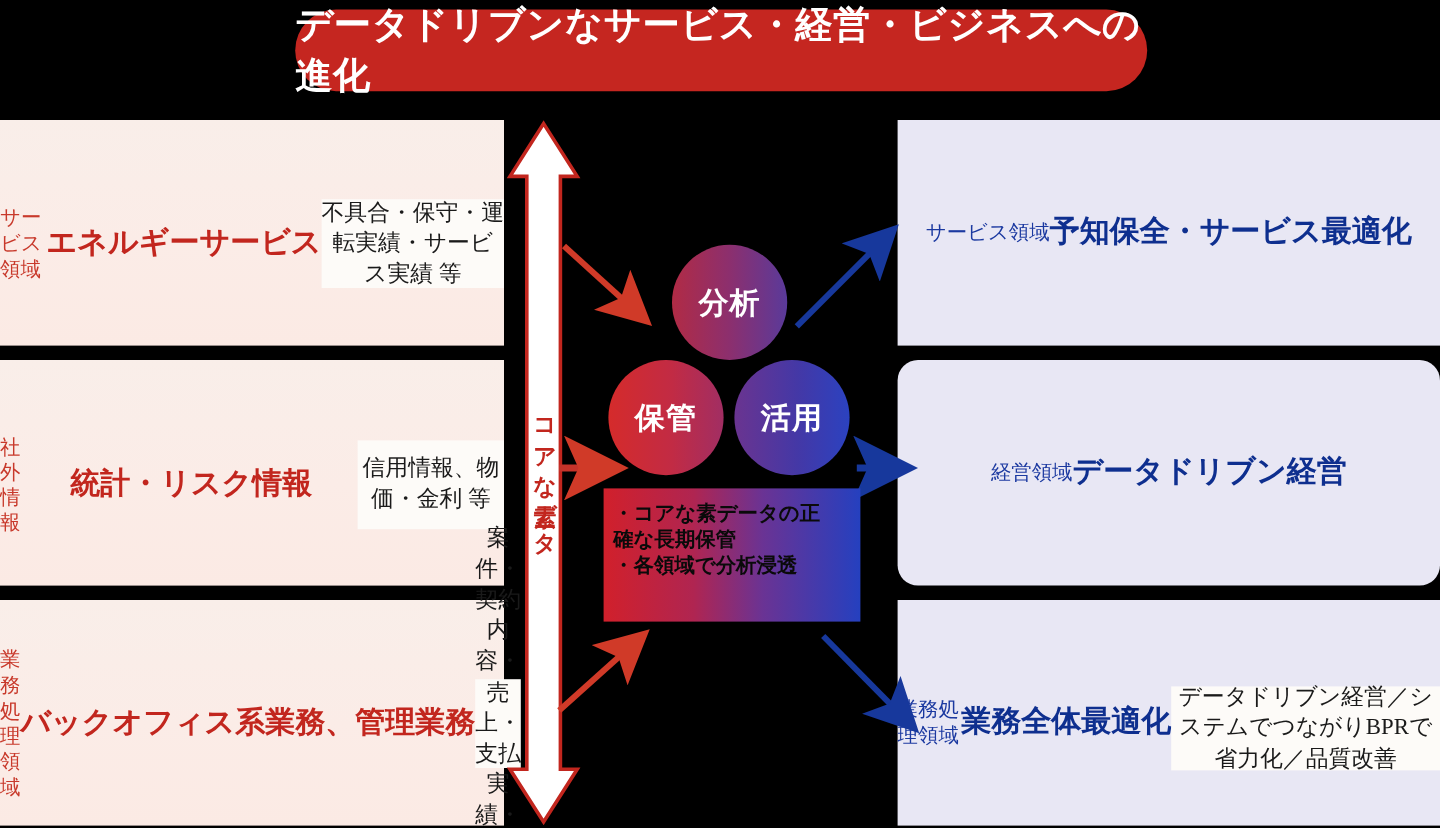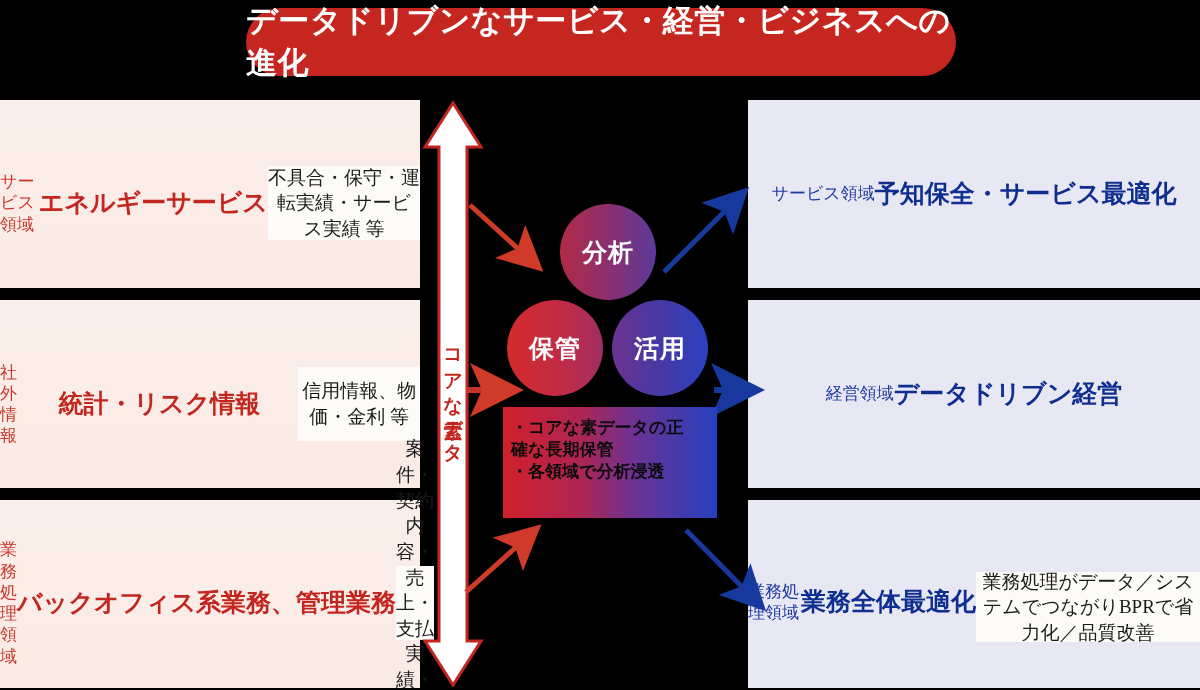--- a/index.html
+++ b/index.html
@@ -35,21 +35,21 @@
   #panel-left-2{top:300px;height:188px;padding-top:20px;box-sizing:border-box;gap:38px;}
   #panel-left-3{top:500px;height:188px;padding-top:18px;box-sizing:border-box;}
 
   
   .panel.right{left:748px;width:452px;background:#e8e7f4;}
   .panel.right .panel-eyebrow{color:#1b39a0;}
   .panel.right .panel-title{color:#0e2f8f;}
   .panel.right .panel-sub{width:430px;height:70px;margin-top:10px;}
 
   #panel-right-1{top:100px;height:188px;justify-content:center;}
-  #panel-right-2{top:300px;height:188px;justify-content:center;}
+  #panel-right-2{top:300px;height:188px;justify-content:center;border-radius:17px;}
   #panel-right-3{top:500px;height:188px;padding-top:16px;box-sizing:border-box;}
 
   
   #vert-arrow{position:absolute;left:422px;top:100px;width:62px;height:588px;}
   #vert-arrow-label{
     position:absolute;left:432px;top:300px;width:42px;height:190px;
     display:flex;align-items:center;justify-content:center;
     writing-mode:vertical-rl;text-orientation:upright;
     color:#c2261e;font-size:19px;font-weight:bold;letter-spacing:1px;
     white-space:nowrap;
@@ -111,21 +111,21 @@
   </div>
 
   <div class="panel right" id="panel-right-2">
     <div class="panel-eyebrow">経営領域</div>
     <div class="panel-title">データドリブン経営</div>
   </div>
 
   <div class="panel right" id="panel-right-3">
     <div class="panel-eyebrow">業務処理領域</div>
     <div class="panel-title">業務全体最適化</div>
-    <div class="panel-sub">業務処理がデータ／システムでつながりBPRで省力化／品質改善</div>
+    <div class="panel-sub">データドリブン経営／システムでつながりBPRで省力化／品質改善</div>
   </div>
 
   <svg id="vert-arrow" viewBox="0 0 62 588">
     <polygon points="31,3 59,47 45,47 45,541 59,541 31,585 3,541 17,541 17,47 3,47" fill="#ffffff" stroke="#c2261e" stroke-width="3" stroke-linejoin="miter"></polygon>
   </svg>
   <div id="vert-arrow-label">コアな素データ</div>
 
   <svg id="connectors" viewBox="0 0 1200 690">
     <defs>
       <marker id="mk-red" markerWidth="9" markerHeight="9" refX="7" refY="4.5" orient="auto">

